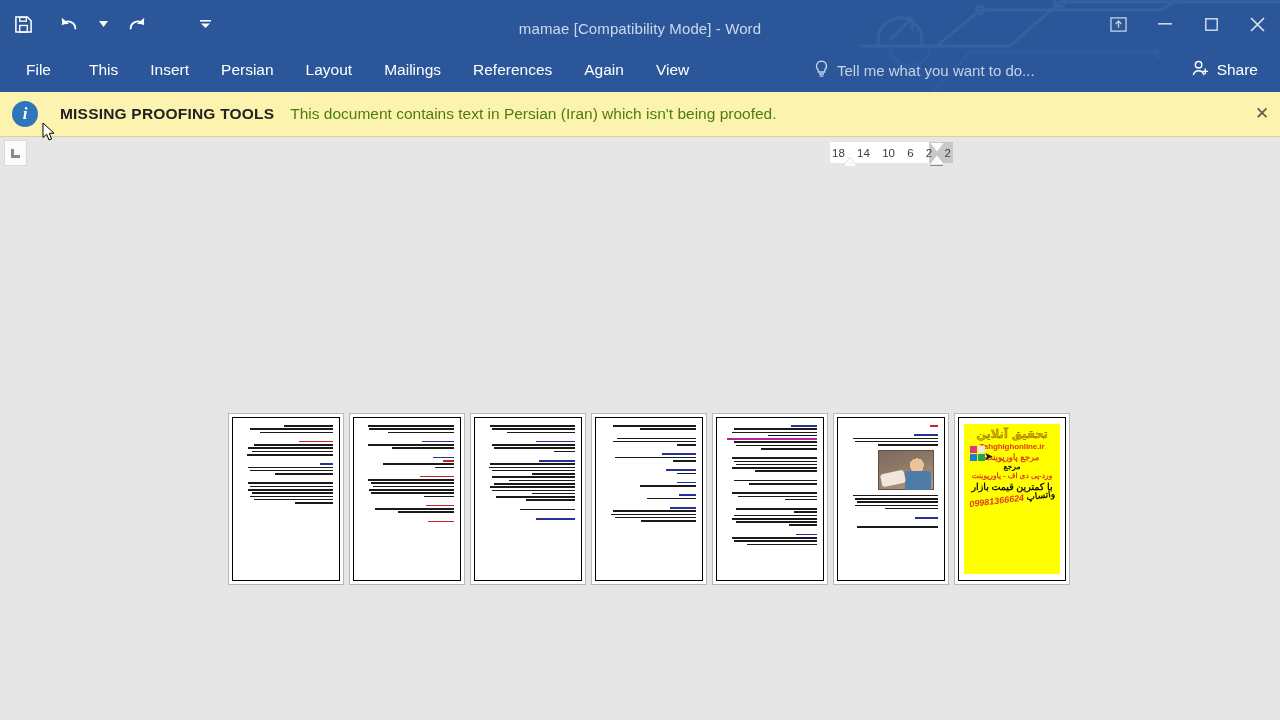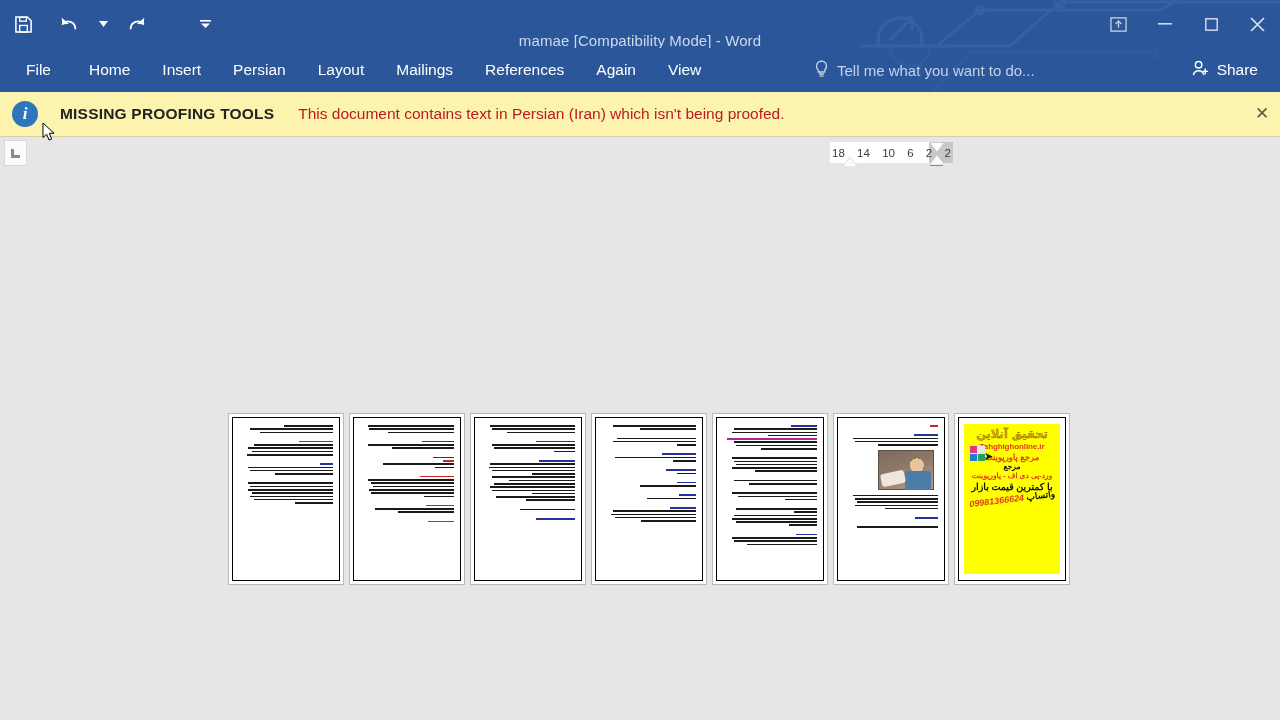--- a/index.html
+++ b/index.html
@@ -19,21 +19,21 @@
   }
   .tb-deco { position: absolute; top: 0; right: 0; width: 420px; height: 48px; opacity: .35; }
   .qat { position: absolute; top: 0; left: 0; height: 48px; display: flex; align-items: center; gap: 0px; }
   .qat-btn {
     width: 46px; height: 42px; display: flex; align-items: center; justify-content: center;
     color: #ffffff;
   }
   .qat-btn svg { display: block; }
   .qat-caret { width: 22px; height: 42px; display: flex; align-items: center; justify-content: center; }
   .title-text {
-    position: absolute; top: 16px; left: 0; width: 1280px; height: 48px;
+    position: absolute; top: 4px; left: 0; width: 1280px; height: 48px;
     display: flex; align-items: center; justify-content: center;
     color: #cdd9ea; font-size: 15px; letter-spacing: .1px;
     pointer-events: none;
   }
   .win-ctrls { position: absolute; top: 0; right: 0; height: 48px; display: flex; align-items: center; }
   .win-btn {
     width: 46px; height: 40px; display: flex; align-items: center; justify-content: center;
     color: #ccd8ea;
   }
   .win-btn.ribbon-opt { width: 48px; color: #b9c9e0; }
@@ -68,21 +68,21 @@
     display: flex; align-items: center;
   }
   .notice-icon {
     width: 26px; height: 26px; border-radius: 50%;
     background: #2e76bb; color: #fff; margin-left: 12px;
     display: flex; align-items: center; justify-content: center;
     font-family: "Liberation Serif", serif; font-style: italic; font-weight: bold; font-size: 17px;
     flex: 0 0 auto;
   }
   .notice-strong { margin-left: 22px; font-weight: bold; font-size: 15.5px; color: #222; letter-spacing: .2px; }
-  .notice-text { margin-left: 24px; font-size: 15.5px; color: #b91c1c; }
+  .notice-text { margin-left: 16px; font-size: 15.5px; color: #4d7c0f; }
   .notice-btn {
     margin-left: 26px; background: #fdfdf7; border: 1px solid #a0a0a0;
     padding: 6px 17px; font-size: 15.5px; color: #222; line-height: 1.15;
   }
   .notice-close {
     position: absolute; right: 6px; top: 9px; width: 24px; height: 24px;
     display: flex; align-items: center; justify-content: center;
     color: #5a5a50; font-size: 17px;
   }
 
@@ -289,21 +289,21 @@
     <svg class="rb-deco" viewBox="0 0 320 60">
       <g fill="none" stroke="#3c68ab" stroke-width="3">
         <path d="M0 58 L90 58 L130 14 L320 14"></path>
         <circle cx="320" cy="14" r="5"></circle>
         <circle cx="70" cy="8" r="20"></circle>
       </g>
     </svg>
 
     <div class="tabs">
       <div class="tab file">File</div>
-      <div class="tab">Home</div>
+      <div class="tab">This</div>
       <div class="tab">Insert</div>
       <div class="tab">Persian</div>
       <div class="tab">Layout</div>
       <div class="tab">Mailings</div>
       <div class="tab">References</div>
       <div class="tab">Again</div>
       <div class="tab">View</div>
     </div>
 
     <div class="tellme">

